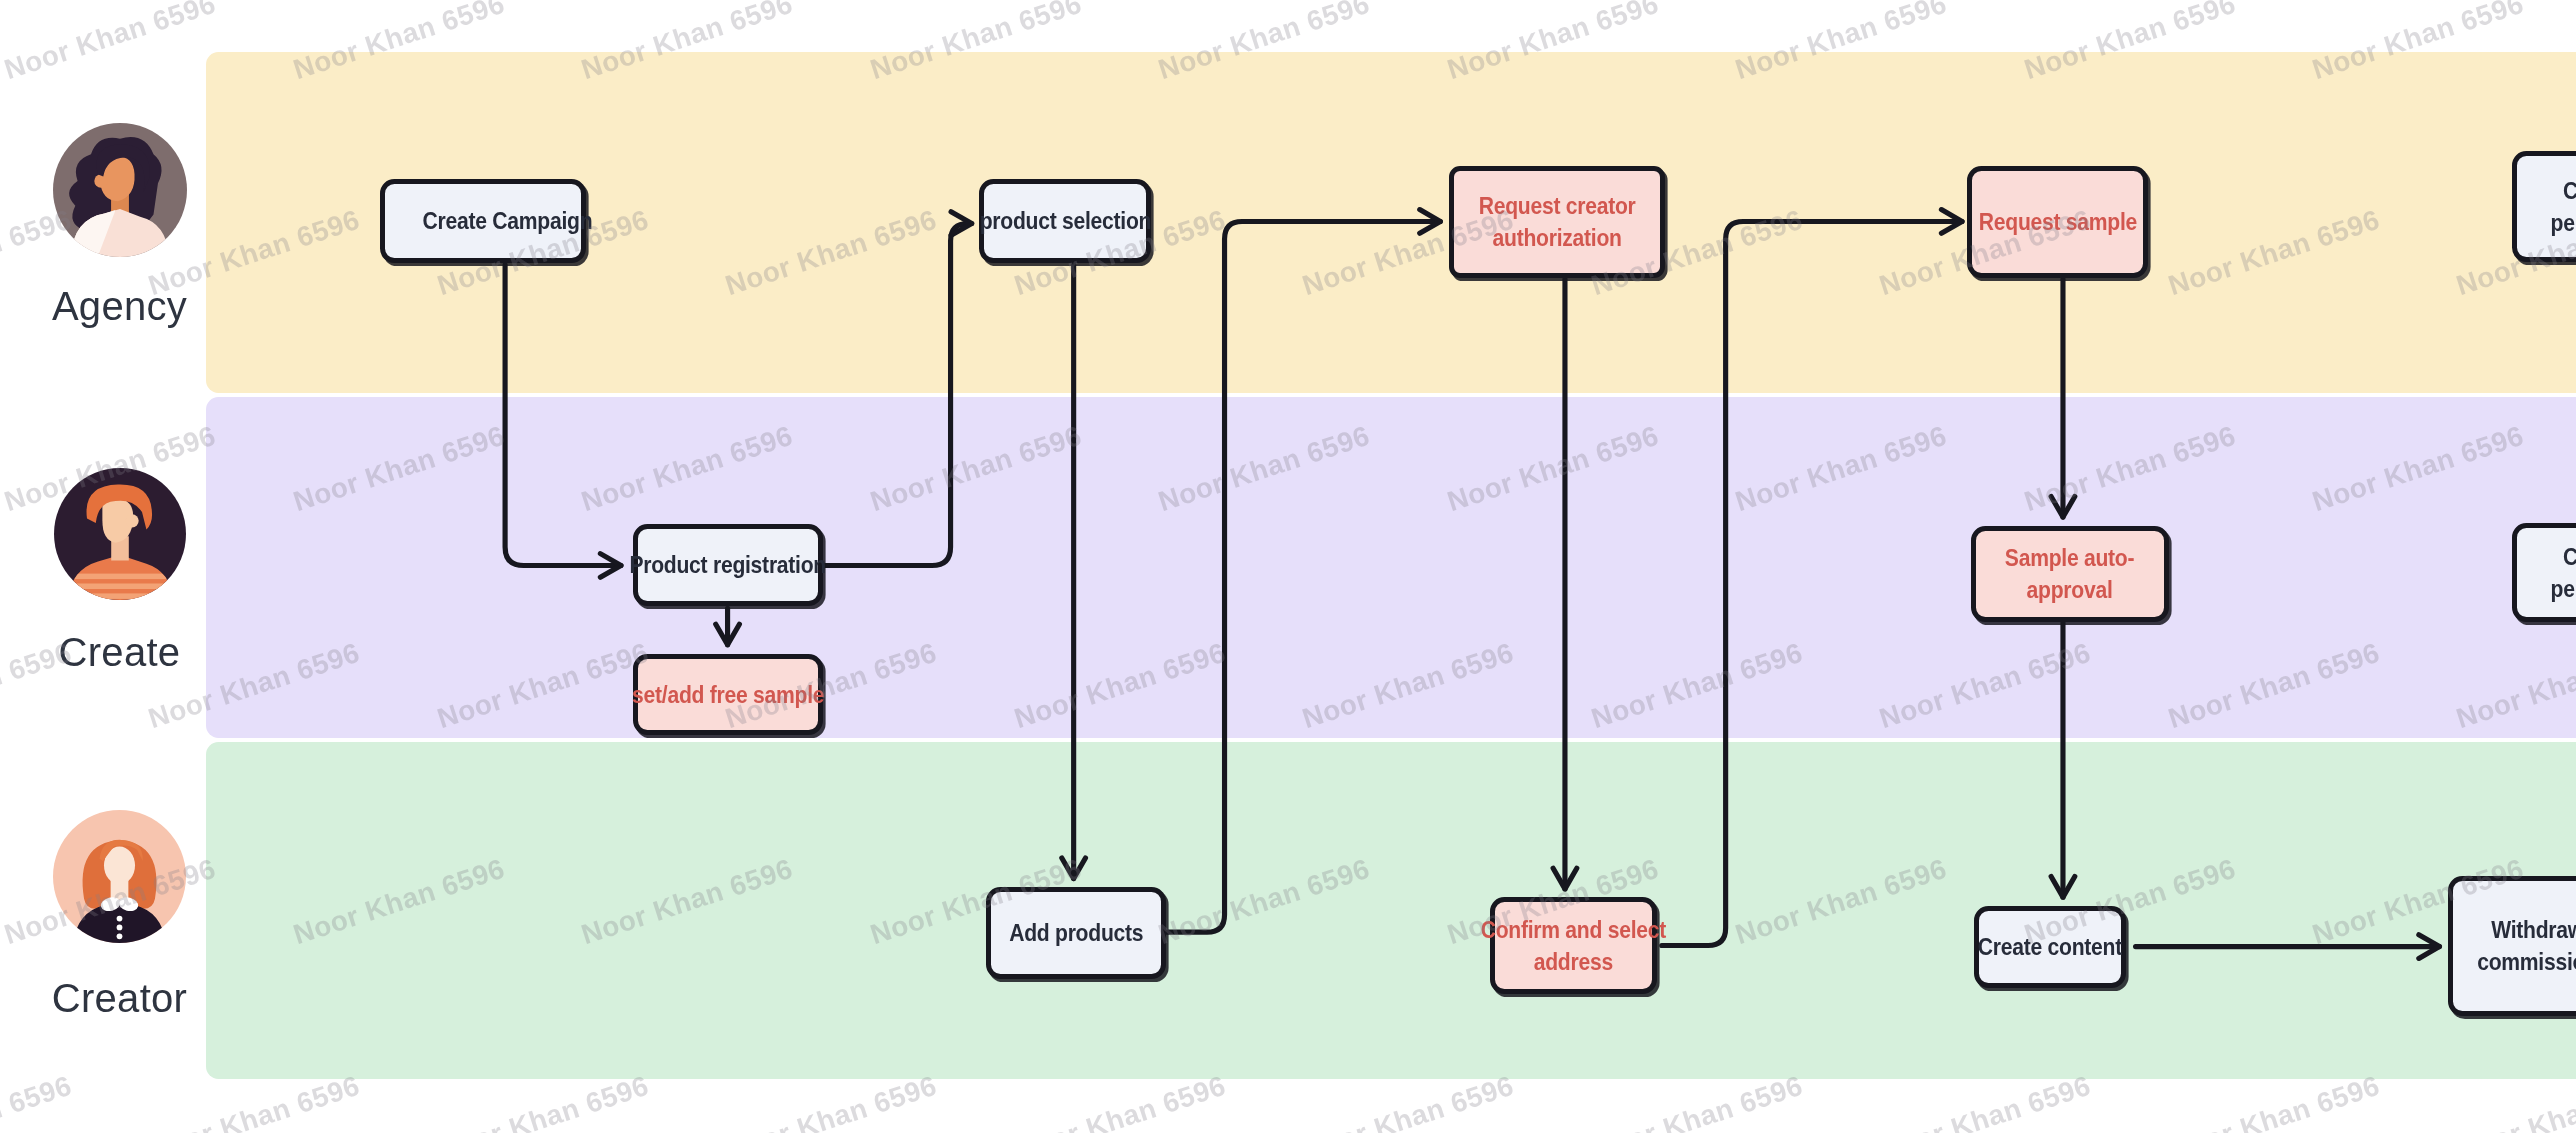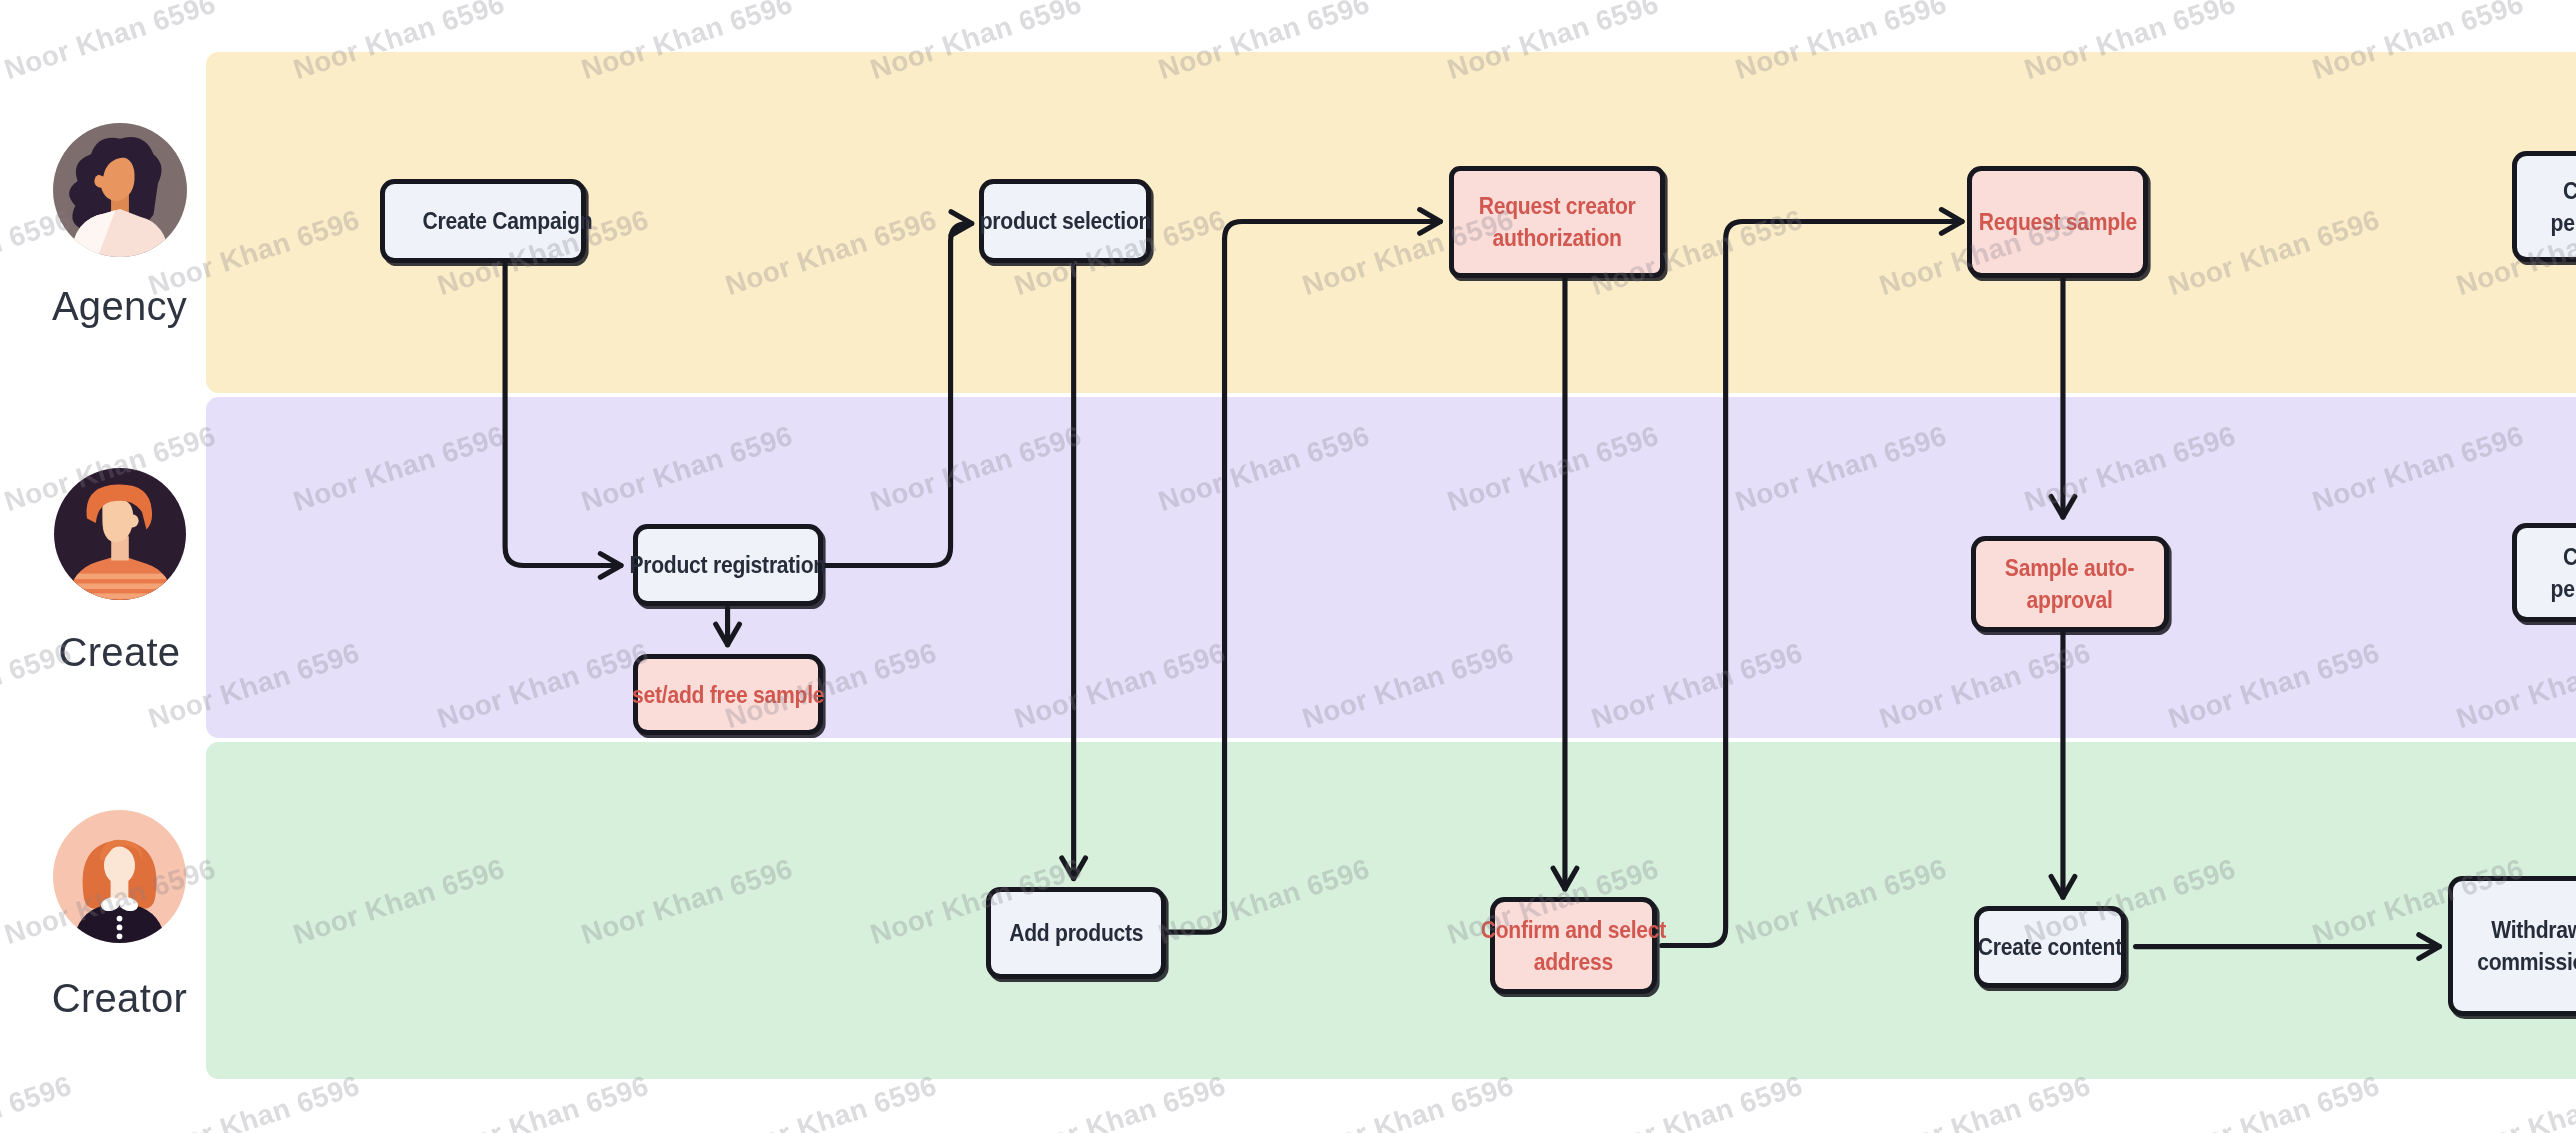--- a/index.html
+++ b/index.html
@@ -144,21 +144,21 @@
     <div class="node normal" style="left: 2512px; top: 151px; width: 202px; height: 111px;">
       <span class="node-label">Campaign
 performance</span>
     </div>
     <div class="node normal" style="left: 633px; top: 524px; width: 190px; height: 82px;">
       <span class="node-label">Product registration</span>
     </div>
     <div class="node highlight" style="left: 633px; top: 654px; width: 190px; height: 81px;">
       <span class="node-label">set/add free sample</span>
     </div>
-    <div class="node highlight" style="left: 1971px; top: 526px; width: 198px; height: 96px; margin-top: 10px;">
+    <div class="node highlight" style="left: 1971px; top: 526px; width: 198px; height: 96px;">
       <span class="node-label">Sample auto-
 approval</span>
     </div>
     <div class="node normal" style="left: 2512px; top: 523px; width: 202px; height: 99px;">
       <span class="node-label">Campaign
 performance</span>
     </div>
     <div class="node normal" style="left: 986px; top: 887px; width: 180px; height: 92px;">
       <span class="node-label">Add products</span>
     </div>

